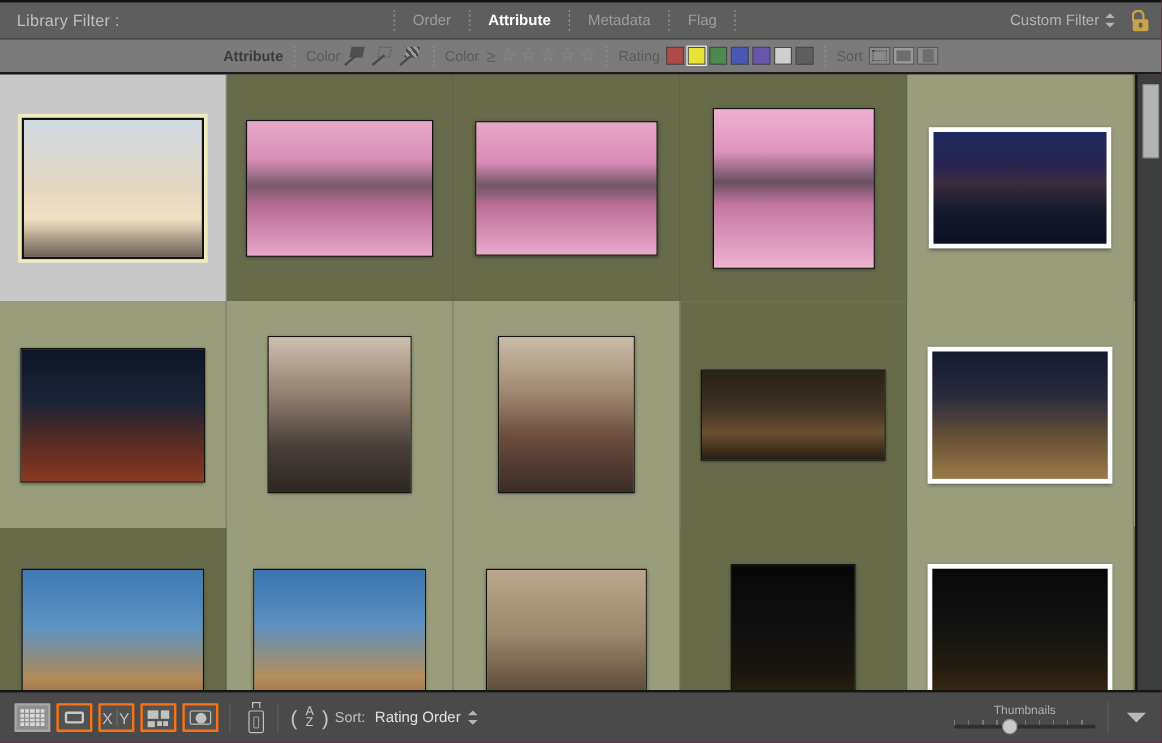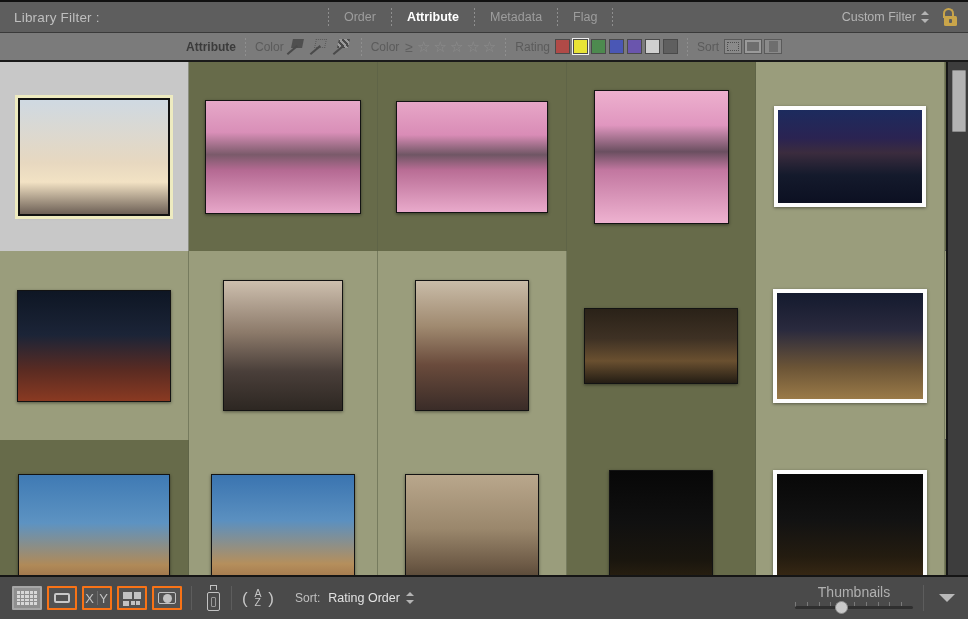--- a/index.html
+++ b/index.html
@@ -134,25 +134,25 @@
   .ic-face:after { content:""; position:absolute; left:50%; top:50%; width:9px; height:9px; margin:-4.5px 0 0 -4.5px; border-radius:50%; background:#c2c2c2; }
   .tsep { width: 1px; height: 24px; background: #5d5d5d; margin: 0 9px; }
   .spray { width: 17px; height: 26px; position: relative; margin-left: 4px; }
   .spray .can { position:absolute; left:2px; bottom:0; width:13px; height:19px; border:1.4px solid #c2c2c2; border-radius:2px; }
   .spray .noz { position:absolute; left:5px; top:0; width:7px; height:5px; border:1.4px solid #c2c2c2; border-bottom:none; }
   .spray .can:after { content:""; position:absolute; left:3px; top:4px; right:3px; bottom:3px; border:1px solid #9a9a9a; border-radius:1px;}
   .az { position: relative; width: 34px; height: 24px; color:#c6c6c6; font-size:10px; display:flex; align-items:center; justify-content:center; }
   .az .stack { display:flex; flex-direction:column; line-height:9px; font-size:10.5px; }
   .az .br { position:absolute; font-size:17px; color:#c6c6c6; }
   .az .bl { left:1px; top:3px; } .az .brr { right:1px; top:3px; }
-  .sortlab { color:#c0c0c0; font-size:12px; margin-left:20px; }
+  .sortlab { color:#c0c0c0; font-size:12px; margin-left:4px; }
   .sortval { color:#e2e2e2; font-size:12.5px; margin-left:8px; }
   .thumbs-slider { margin-left:auto; display:flex; align-items:center; margin-right:8px; }
   .ts-col { display:flex; flex-direction:column; align-items:center; }
-  .ts-label { color:#b0b0b0; font-size:14px; margin-bottom:2px; }
+  .ts-label { color:#b0b0b0; font-size:10px; margin-bottom:2px; }
   .ts-track { position:relative; width:118px; height:10px; }
   .ts-bar { position:absolute; left:0; top:4px; width:118px; height:3px; background:#2f2f2f; border-radius:2px; }
   .ts-ticks { position:absolute; left:0; top:0; width:118px; height:5px; background: repeating-linear-gradient(to right,#7a7a7a 0 1px,transparent 1px 11.8px); }
   .ts-knob { position:absolute; left:44px; top:-1px; width:13px; height:13px; border-radius:50%; background:#c9c9c9; border:1px solid #8e8e8e; }
   .ts-sep { width:1px; height:26px; background:#5d5d5d; margin:0 10px; }
   .ts-chev { width:26px; height:22px; position:relative; }
   .ts-chev:after { content:""; position:absolute; left:5px; top:7px; border-left:8px solid transparent; border-right:8px solid transparent; border-top:8px solid #b8b8b8; }
 </style>
 </head>
 <body>

